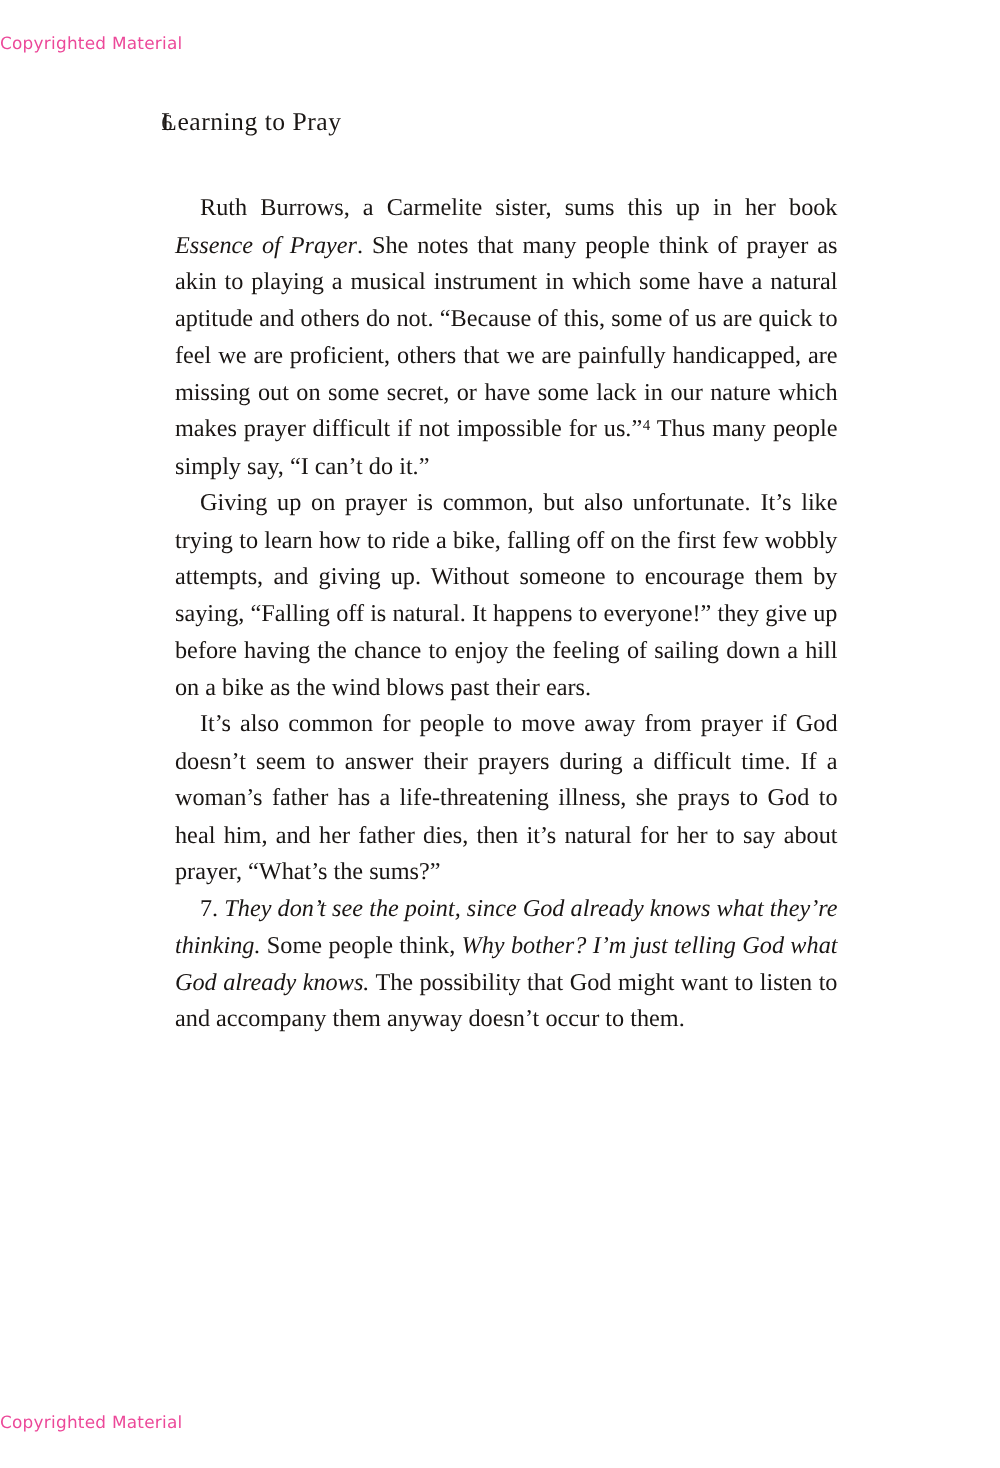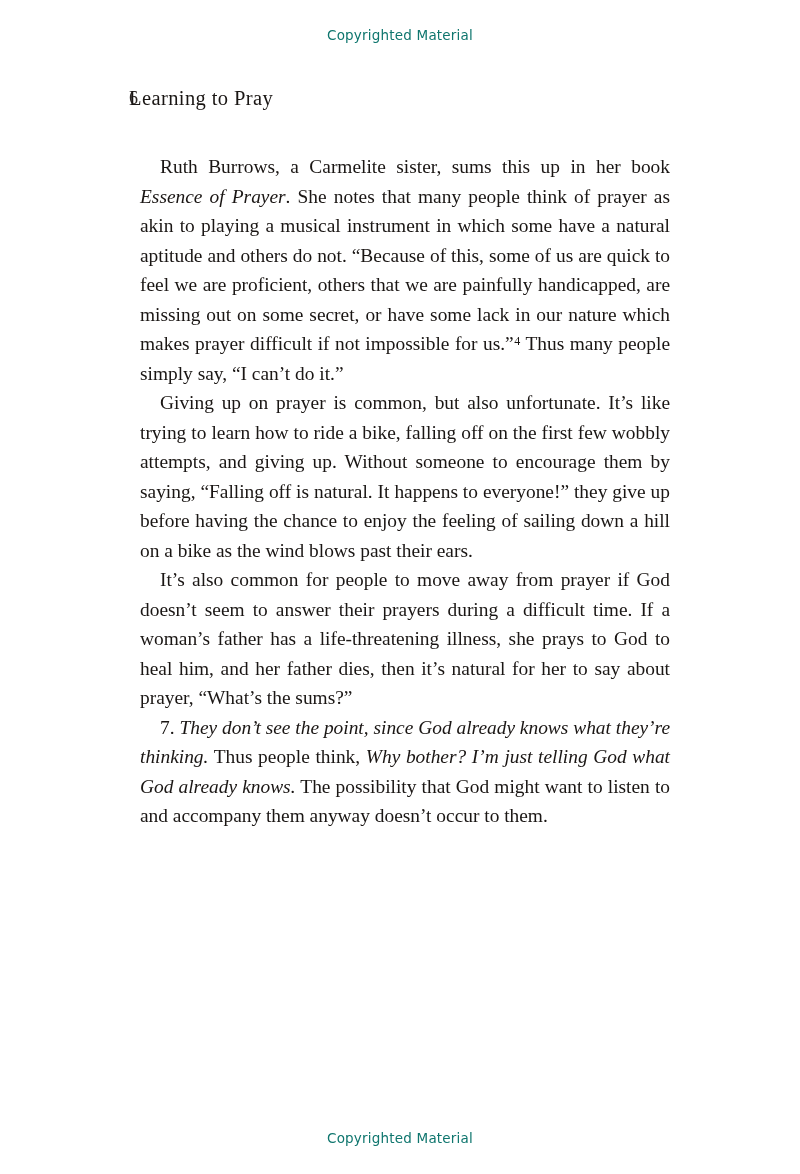--- a/index.html
+++ b/index.html
@@ -16,25 +16,25 @@
     overflow: hidden;
     font-family: "Liberation Serif", "DejaVu Serif", serif;
     color: #1a1614;
   }
 
   
   .watermark {
     position: absolute;
     left: 0;
     width: 800px;
-    text-align: center;
+    text-align: left;
     font-family: "DejaVu Sans", "Liberation Sans", sans-serif;
     font-size: 13.5px;
     letter-spacing: 0.2px;
-    color: #0f766e;
+    color: #ec4899;
     white-space: nowrap;
   }
   .watermark-top { top: 27px; }
   .watermark-bottom { top: 1130px; }
 
   
   .running-head {
     position: absolute;
     top: 85px;
     left: 129px;
@@ -99,18 +99,18 @@
 
   <div class="running-head">
     <span class="folio">6</span>
     <span class="head-title">Learning to Pray</span>
   </div>
 
   <div class="body-block">
       <p class="para indent"><span>Ruth Burrows, a Carmelite sister, sums this up in her book </span><i>Essence of Prayer</i><span>. She notes that many people think of prayer as akin to playing a musical instrument in which some have a natural aptitude and others do not. “Because of this, some of us are quick to feel we are proficient, others that we are painfully handicapped, are missing out on some secret, or have some lack in our nature which makes prayer difficult if not impossible for us.”</span><sup class="fn">4</sup><span> Thus many people simply say, “I can’t do it.”</span></p>
       <p class="para indent"><span>Giving up on prayer is common, but also unfortunate. It’s like trying to learn how to ride a bike, falling off on the first few wobbly attempts, and giving up. Without someone to encourage them by saying, “Falling off is natural. It happens to everyone!” they give up before having the chance to enjoy the feeling of sailing down a hill on a bike as the wind blows past their ears.</span></p>
       <p class="para indent"><span>It’s also common for people to move away from prayer if God doesn’t seem to answer their prayers during a difficult time. If a woman’s father has a life-threatening illness, she prays to God to heal him, and her father dies, then it’s natural for her to say about prayer, “What’s the sums?”</span></p>
-      <p class="para indent"><span>7. </span><i>They don’t see the point, since God already knows what they’re thinking.</i><span> Thus people think, </span><i>Why bother? I’m just telling God what God already knows.</i><span> The possibility that God might want to listen to and accompany them anyway doesn’t occur to them.</span></p>
+      <p class="para indent"><span>7. </span><i>They don’t see the point, since God already knows what they’re thinking.</i><span> Some people think, </span><i>Why bother? I’m just telling God what God already knows.</i><span> The possibility that God might want to listen to and accompany them anyway doesn’t occur to them.</span></p>
     </div>
 
   <div class="watermark watermark-bottom">Copyrighted Material</div>
 
 </div>
 
 </body></html>

